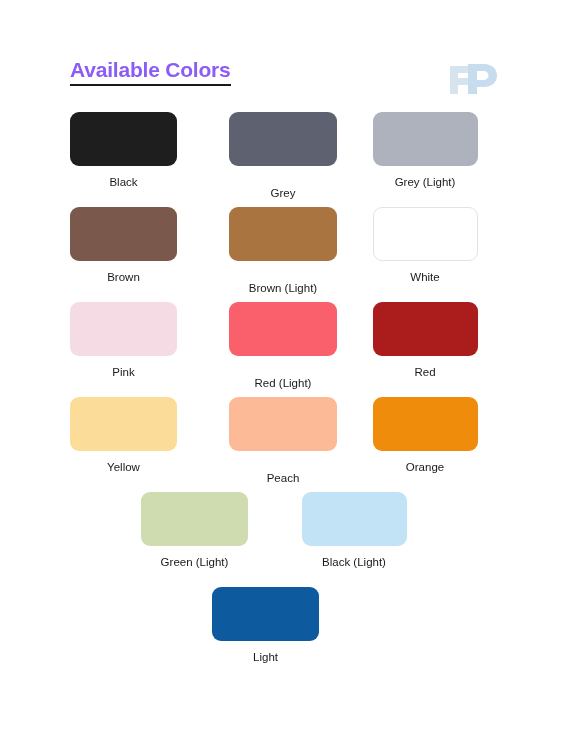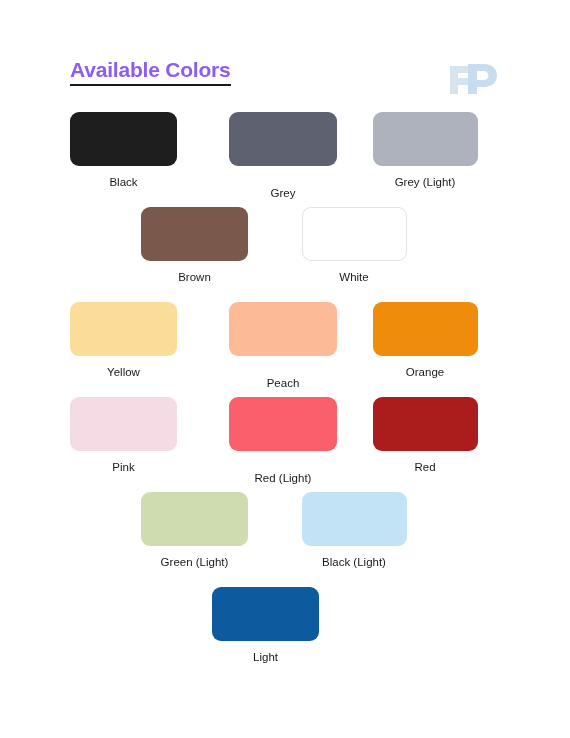--- a/index.html
+++ b/index.html
@@ -136,58 +136,62 @@
         <div class="swatch" style="background-color: rgb(173, 178, 189);"></div>
         <div class="swatch-label">Grey (Light)</div>
       </div>
     </div>
 
     <div class="grid-row">
       <div class="cell col-0">
         <div class="swatch" style="background-color: rgb(123, 88, 76);"></div>
         <div class="swatch-label">Brown</div>
       </div>
+      <div class="cell col-1">
+        <div class="swatch" style="background-color: rgb(170, 116, 64);"></div>
+        <div class="swatch-label">Brown (Light)</div>
+      </div>
       <div class="cell col-2">
         <div class="swatch outlined" style="background-color: rgb(255, 255, 255);"></div>
         <div class="swatch-label">White</div>
       </div>
     </div>
 
     <div class="grid-row">
       <div class="cell col-0">
+        <div class="swatch" style="background-color: rgb(245, 219, 228);"></div>
+        <div class="swatch-label">Pink</div>
+      </div>
+      <div class="cell col-1">
+        <div class="swatch" style="background-color: rgb(249, 96, 108);"></div>
+        <div class="swatch-label">Red (Light)</div>
+      </div>
+      <div class="cell col-2">
+        <div class="swatch" style="background-color: rgb(171, 28, 28);"></div>
+        <div class="swatch-label">Red</div>
+      </div>
+    </div>
+
+    <div class="grid-row">
+      <div class="cell col-0">
         <div class="swatch" style="background-color: rgb(251, 220, 152);"></div>
         <div class="swatch-label">Yellow</div>
       </div>
       <div class="cell col-1">
         <div class="swatch" style="background-color: rgb(252, 187, 150);"></div>
         <div class="swatch-label">Peach</div>
       </div>
       <div class="cell col-2">
         <div class="swatch" style="background-color: rgb(240, 140, 12);"></div>
         <div class="swatch-label">Orange</div>
       </div>
     </div>
 
     <div class="grid-row">
       <div class="cell col-0">
-        <div class="swatch" style="background-color: rgb(245, 219, 228);"></div>
-        <div class="swatch-label">Pink</div>
-      </div>
-      <div class="cell col-1">
-        <div class="swatch" style="background-color: rgb(249, 96, 108);"></div>
-        <div class="swatch-label">Red (Light)</div>
-      </div>
-      <div class="cell col-2">
-        <div class="swatch" style="background-color: rgb(171, 28, 28);"></div>
-        <div class="swatch-label">Red</div>
-      </div>
-    </div>
-
-    <div class="grid-row">
-      <div class="cell col-0">
         <div class="swatch" style="background-color: rgb(207, 220, 176);"></div>
         <div class="swatch-label">Green (Light)</div>
       </div>
       <div class="cell col-2">
         <div class="swatch" style="background-color: rgb(194, 227, 245);"></div>
         <div class="swatch-label">Black (Light)</div>
       </div>
     </div>
 
     <div class="grid-row">

